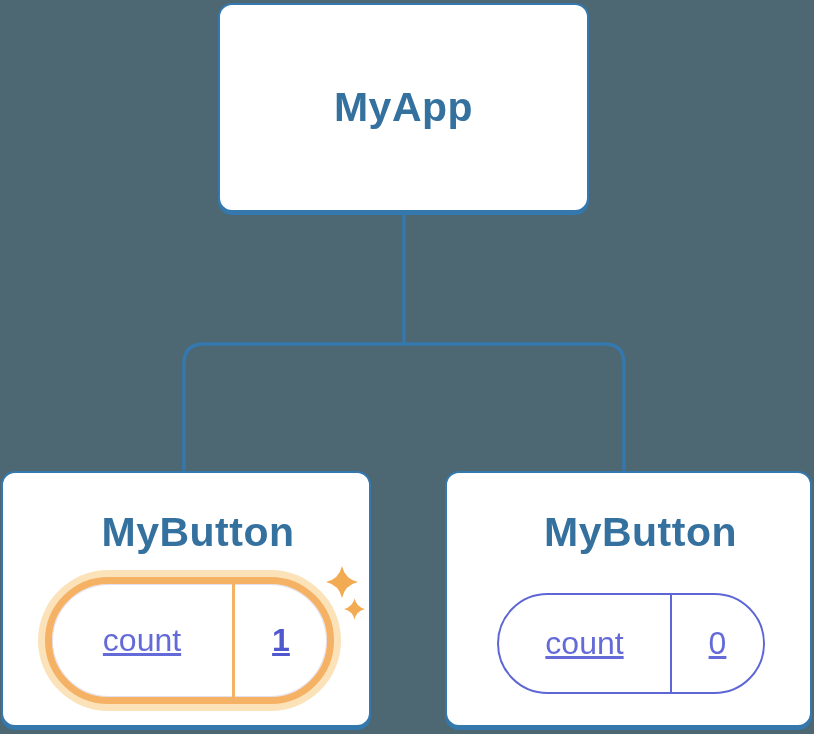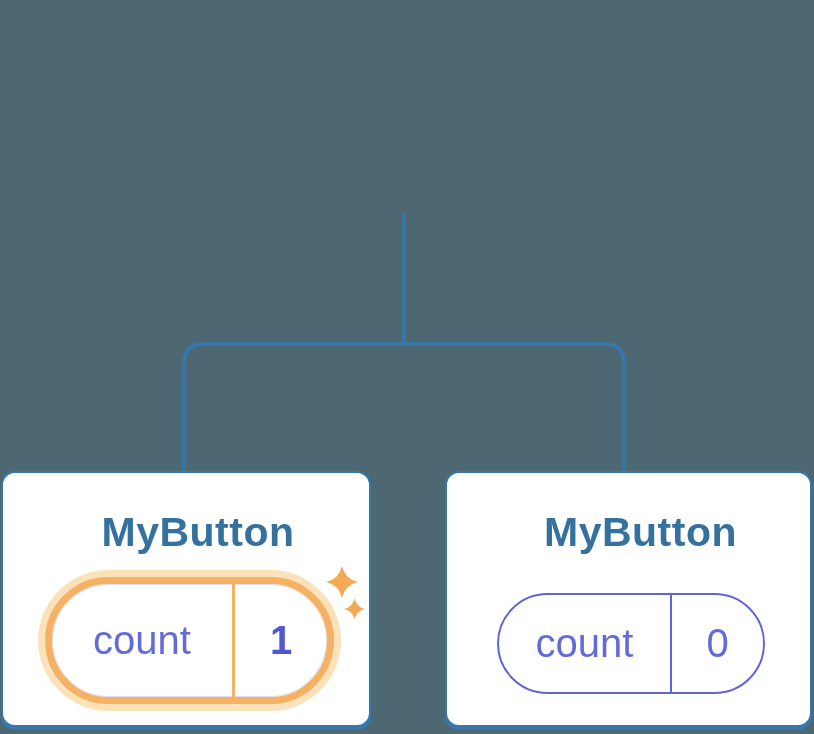--- a/index.html
+++ b/index.html
@@ -68,23 +68,24 @@
     left: 50px; top: 120px;
     width: 268px; height: 101px;
     border: 2px solid #5e66d6;
     border-radius: 52px;
   }
   .state-key, .state-value {
     display: flex;
     align-items: center;
     justify-content: center;
     color: #646bd8;
-    font-size: 40px;
+    font-size: 32px;
     font-weight: 400;
     white-space: nowrap;
+    text-decoration: underline;
   }
   .state-pill-highlighted .state-key { width: 180px; }
   .state-pill-plain       .state-key { width: 171px; }
   .state-value { flex: 1; }
   .state-value-strong { font-weight: 700; color: #5157ce; }
   .pill-divider { width: 0; }
   .state-pill-highlighted .pill-divider { border-left: 3px solid #f5b164; }
   .state-pill-plain       .pill-divider { border-left: 2px solid #5e66d6; }
   .sparkles {
     position: absolute;
@@ -96,20 +97,23 @@
 </head>
 <body>
 
 <div class="stage">
 
   <svg class="connectors" viewBox="0 0 814 734" xmlns="http://www.w3.org/2000/svg">
     <path d="M404 213 L404 344" fill="none" stroke="#3478ad" stroke-width="3.5"></path>
     <path d="M184 471 L184 364 Q184 344 204 344 L604 344 Q624 344 624 364 L624 471" fill="none" stroke="#3478ad" stroke-width="3.5"></path>
   </svg>
 
+  <div class="node node-root">
+    <span class="node-label">MyApp</span>
+  </div>
 
   <div class="node node-child-left">
     <div class="node-label child-title">MyButton</div>
     <div class="state-pill state-pill-highlighted">
       <span class="state-key">count</span>
       <span class="pill-divider"></span>
       <span class="state-value state-value-strong">1</span>
     </div>
     <svg class="sparkles" viewBox="0 0 62 72" xmlns="http://www.w3.org/2000/svg">
       <path fill="#f2ab53" d="M31 5 Q34 18 47 21 Q34 24 31 37 Q28 24 15 21 Q28 18 31 5 Z"></path>

